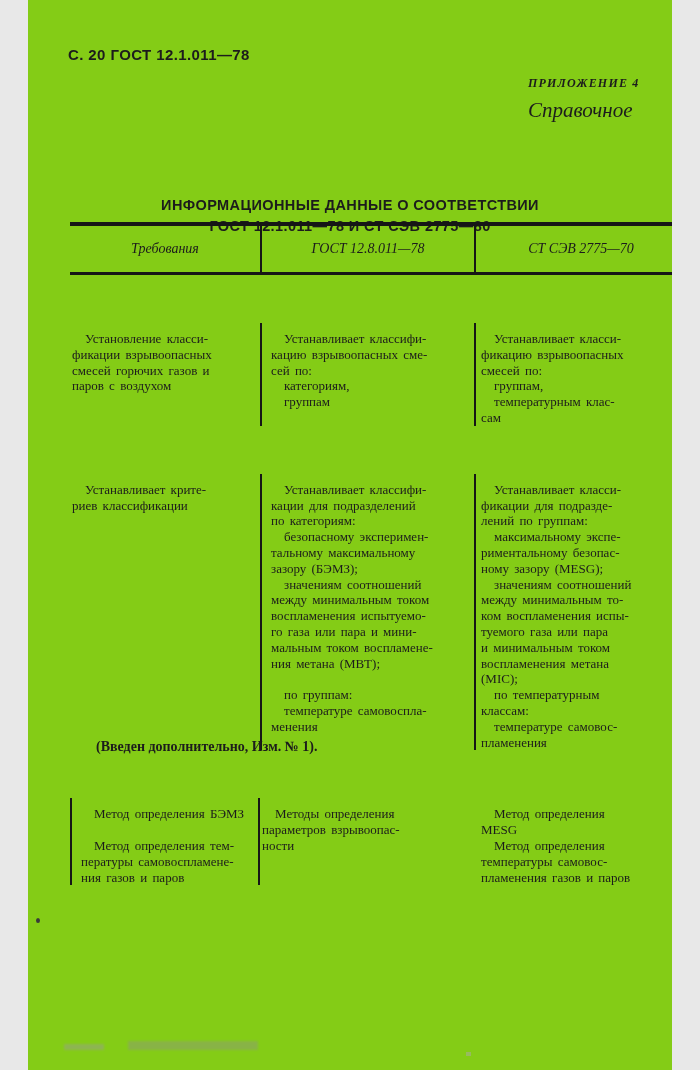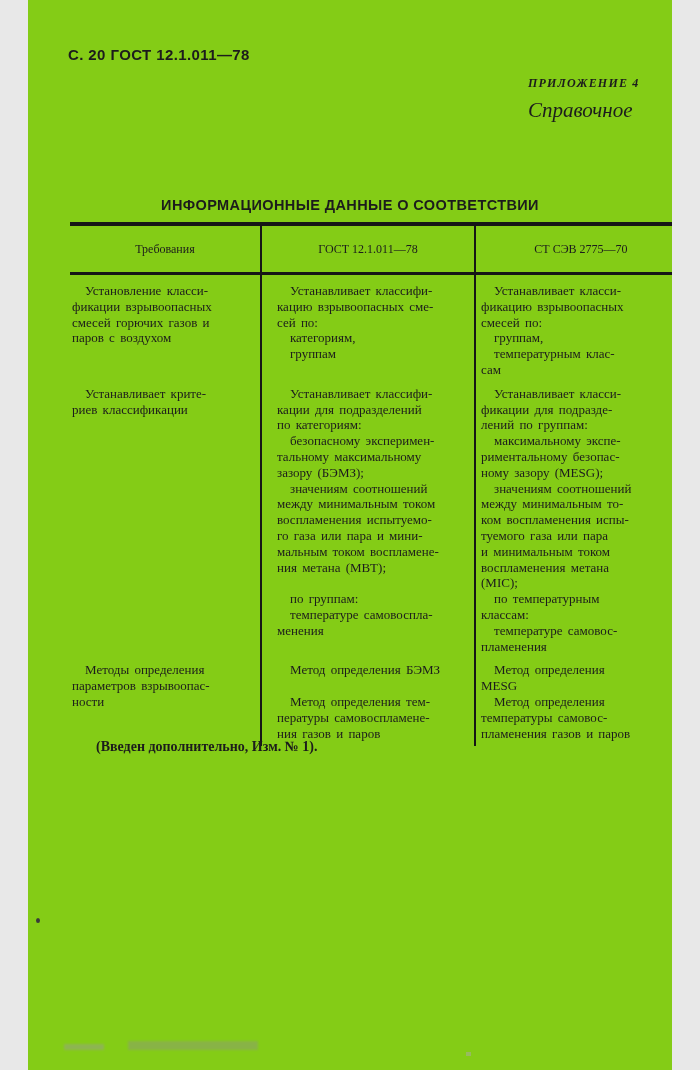--- a/index.html
+++ b/index.html
@@ -65,39 +65,41 @@
     display: grid;
     grid-template-columns: 190px 216px 210px;
     border-top: 4px solid #161616;
     border-bottom: 3px solid #161616;
   }
   .th {
     height: 46px;
     display: flex;
     align-items: center;
     justify-content: center;
-    font-size: 12px;
+    font-size: 14px;
+    font-style: italic;
   }
   .tbody {
     display: grid;
     grid-template-columns: 190px 216px 210px;
     grid-template-rows: minmax(100px, auto) minmax(268px, auto) minmax(92px, auto);
   }
   .cell {
     font-size: 13px;
     line-height: 15.8px;
     white-space: pre-line;
     word-spacing: 2px;
     padding: 8px 5px 0 2px;
+    margin-top: 48px;
   }
   .mid {
     border-left: 2px solid #161616;
     border-right: 2px solid #161616;
   }
-  .cell.mid { padding-left: 15px; padding-right: 6px; }
+  .cell.mid { padding-left: 9px; padding-right: 6px; }
   .cell.last { padding-left: 5px; }
   .footnote {
     position: absolute;
     top: 739px;
     left: 68px;
     font-size: 14px;
     font-weight: 700;
   }
   
   .speck {
@@ -149,26 +151,27 @@
     <span>С. 20 ГОСТ 12.1.011—78</span>
   </div>
 
   <div class="appendix-block">
     <div class="appendix-label">ПРИЛОЖЕНИЕ 4</div>
     <div class="appendix-note">Справочное</div>
   </div>
 
   <div class="doc-title">
     <div>ИНФОРМАЦИОННЫЕ ДАННЫЕ О СООТВЕТСТВИИ</div>
+    <div>ГОСТ 12.1.011—78 И СТ СЭВ 2775—80</div>
   </div>
 
   <div class="gost-table">
     <div class="thead">
       <div class="th">Требования</div>
-      <div class="th mid">ГОСТ 12.1.011—78</div>
+      <div class="th mid">ГОСТ 12.8.011—78</div>
       <div class="th">СТ СЭВ 2775—70</div>
     </div>
     <div class="tbody">
       <div class="cell"> Установление класси-
 фикации взрывоопасных
 смесей горючих газов и
 паров с воздухом</div>
       <div class="cell mid"> Устанавливает классифи-
 кацию взрывоопасных сме-
 сей по:
@@ -210,28 +213,28 @@
 ком воспламенения испы-
 туемого газа или пара
 и минимальным током
 воспламенения метана
 (MIC);
  по температурным
 классам:
  температуре самовос-
 пламенения</div>
 
+      <div class="cell mid"> Метод определения БЭМЗ
+
+ Метод определения тем-
+пературы самовоспламене-
+ния газов и паров</div>
       <div class="cell"> Методы определения
 параметров взрывоопас-
 ности</div>
-      <div class="cell mid"> Метод определения БЭМЗ
-
- Метод определения тем-
-пературы самовоспламене-
-ния газов и паров</div>
       <div class="cell last"> Метод определения
 MESG
  Метод определения
 температуры самовос-
 пламенения газов и паров</div>
     </div>
   </div>
 
   <div class="footnote">(Введен дополнительно, Изм. № 1).</div>
 

